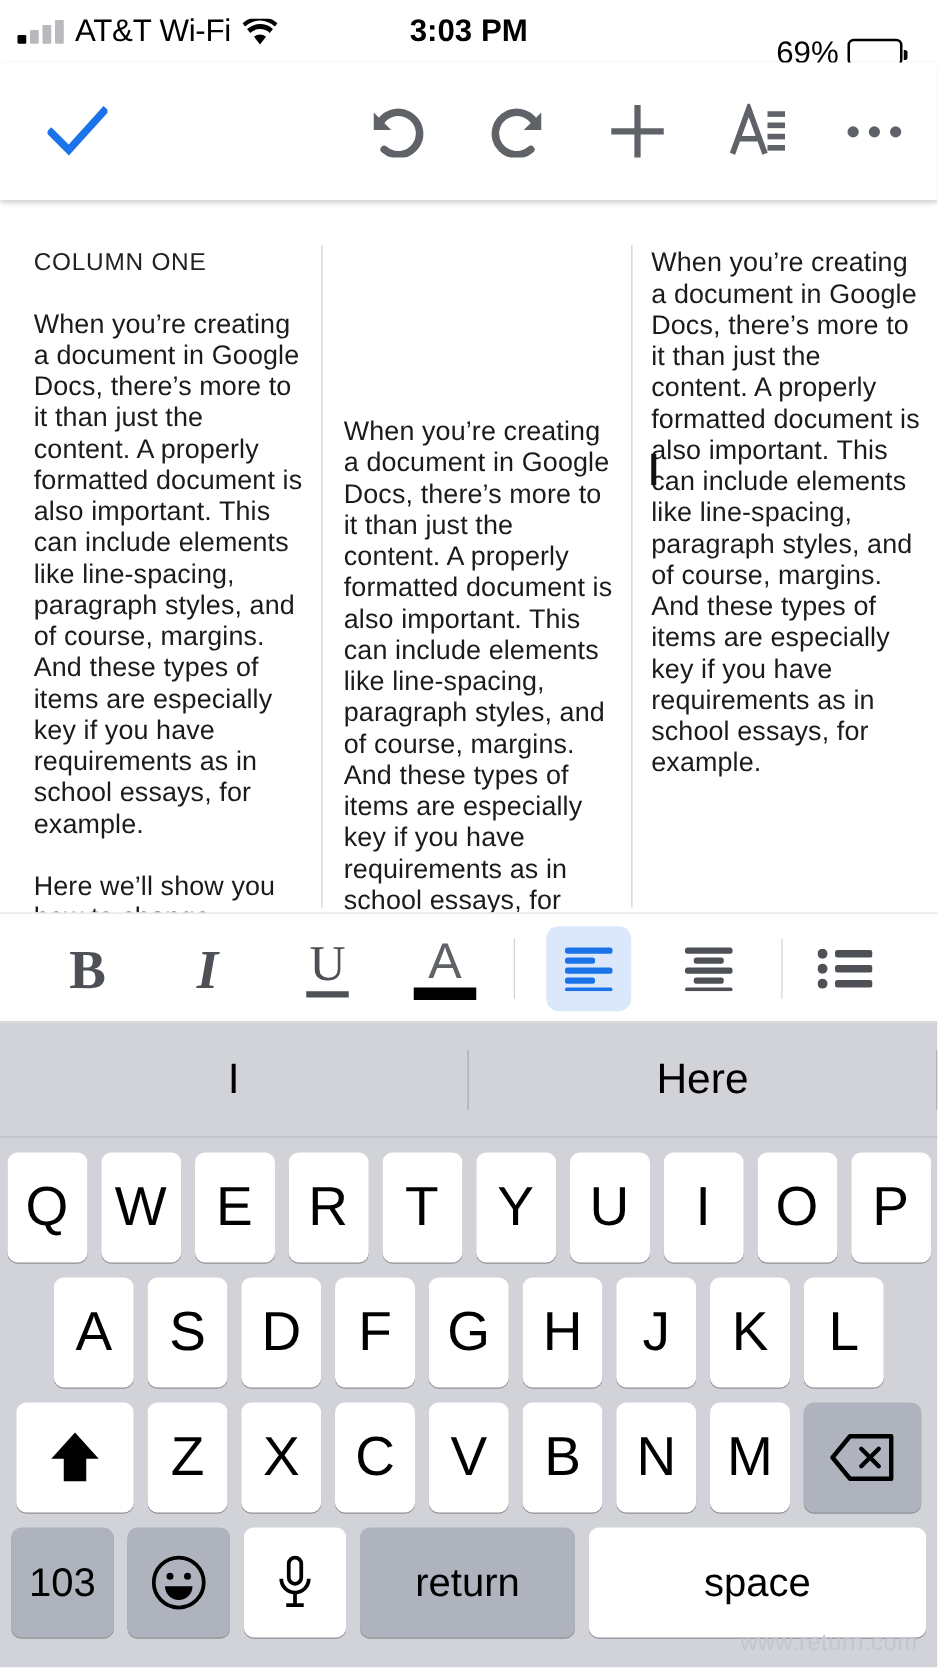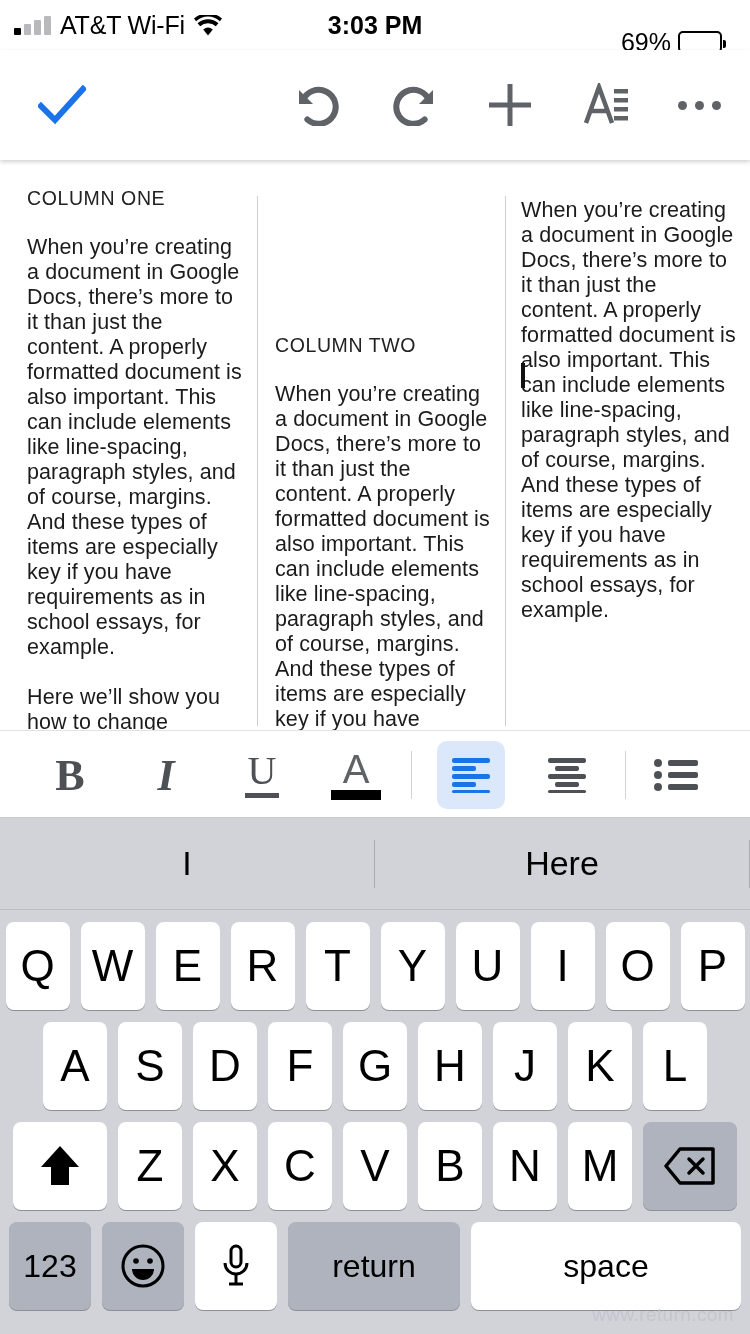--- a/index.html
+++ b/index.html
@@ -81,21 +81,21 @@
     color: #1b1b1b;
     letter-spacing: 0.1px;
   }
   .col-head {
     font-size: 19.5px;
     letter-spacing: 0.6px;
     color: #222;
     margin-bottom: 24px;
   }
   .col p { margin-bottom: 25px; }
-  .col1 { left: 27px; width: 215px; padding-top: 26px; }
+  .col1 { left: 27px; width: 215px; padding-top: 38px; }
   .col2 { left: 275px; width: 215px; padding-top: 173px; }
   .col3 { left: 521px; width: 215px; padding-top: 38px; }
   .divider {
     position: absolute; top: 36px; width: 1px; height: 530px;
     background: #cfcfcf;
   }
   .div1 { left: 257px; }
   .div2 { left: 505px; }
   .caret {
     position: absolute; left: 521px; top: 203px;
@@ -253,21 +253,20 @@
     <div class="divider div1"></div>
     <div class="divider div2"></div>
 
     <div class="col col1">
       <div class="col-head">COLUMN ONE</div>
       <p>When you’re creating a document in Google Docs, there’s more to it than just the content. A properly formatted document is also important. This can include elements like line-spacing, paragraph styles, and of course, margins. And these types of items are especially key if you have requirements as in school essays, for example.</p>
       <p>Here we’ll show you how to change margins in Google Docs both online and in the mobile app.</p>
     </div>
 
     <div class="col col2">
-      <div class="col-head">COLUMN TWO</div>
       <p>When you’re creating a document in Google Docs, there’s more to it than just the content. A properly formatted document is also important. This can include elements like line-spacing, paragraph styles, and of course, margins. And these types of items are especially key if you have requirements as in school essays, for example.</p>
     </div>
 
     <div class="col col3">
       <p>When you’re creating a document in Google Docs, there’s more to it than just the content. A properly formatted document is also important. This can include elements like line-spacing, paragraph styles, and of course, margins. And these types of items are especially key if you have requirements as in school essays, for example.</p>
     </div>
 
     <div class="caret"></div>
   </div>
 
@@ -367,21 +366,21 @@
       <div class="key">M</div>
       <div class="key gray wide-back">
         <svg width="52" height="40" viewBox="0 0 52 40">
           <path d="M16 3 L49 3 L49 37 L16 37 L2 20 Z" fill="none" stroke="#000" stroke-width="3.5" stroke-linejoin="round"></path>
           <path d="M25 13 L39 27 M39 13 L25 27" stroke="#000" stroke-width="3.5" stroke-linecap="round"></path>
         </svg>
       </div>
     </div>
 
     <div class="krow krow4">
-      <div class="key gray k123">123</div>
+      <div class="key gray k123">103</div>
       <div class="key gray kemoji">
         <svg width="46" height="46" viewBox="0 0 46 46">
           <circle cx="23" cy="23" r="20" fill="none" stroke="#000" stroke-width="3"></circle>
           <circle cx="16" cy="18" r="2.8" fill="#000"></circle>
           <circle cx="30" cy="18" r="2.8" fill="#000"></circle>
           <path d="M12 26 A11 11 0 0 0 34 26 Z" fill="#000"></path>
         </svg>
       </div>
       <div class="key kmic">
         <svg width="34" height="46" viewBox="0 0 34 46">

